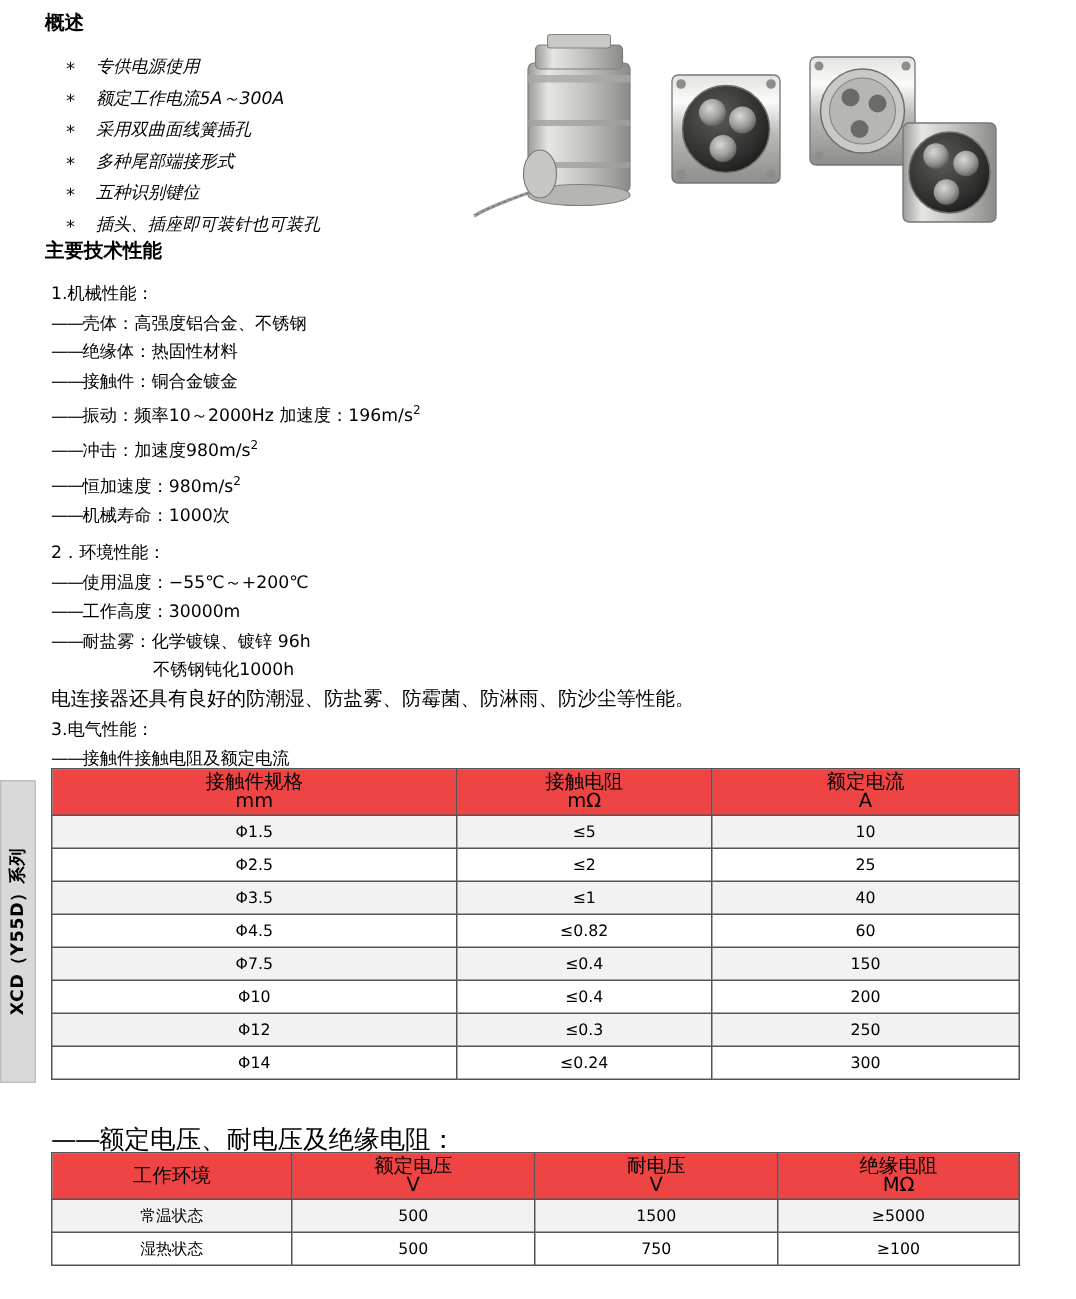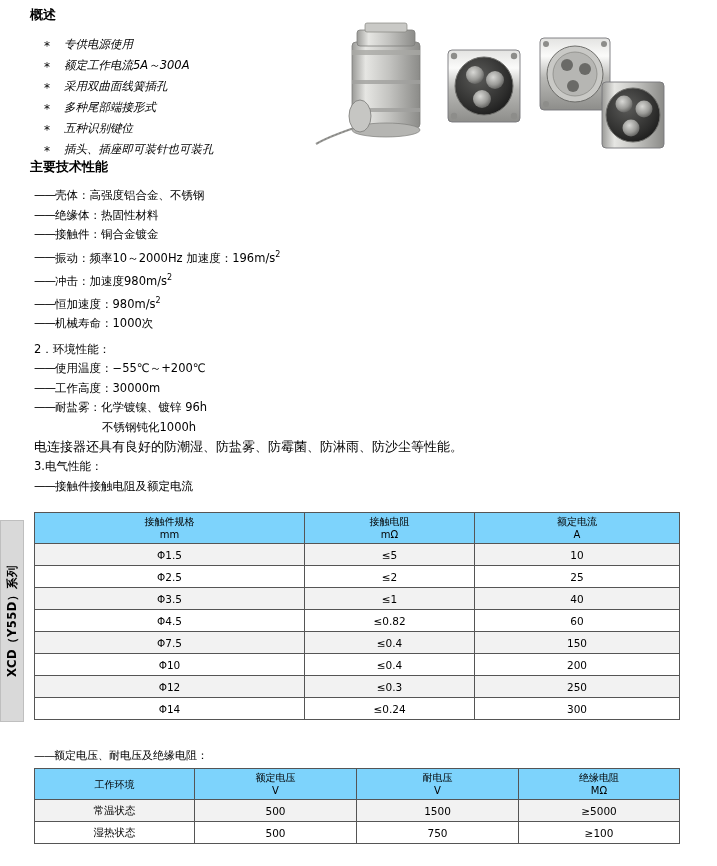--- a/index.html
+++ b/index.html
@@ -116,38 +116,38 @@
     table-layout: fixed;
   }
   table.dt th, table.dt td {
     border: 1px solid #555;
     text-align: center;
     padding: 0;
     height: 21px;
     font-weight: normal;
   }
   table.dt thead th {
-    background: #7dd3fc;
+    background: #ef4444;
     height: 30px;
     line-height: 13px;
-    font-size: 10px;
+    font-size: 13px;
   }
   table.dt tbody tr:nth-child(odd) td { background: #f2f2f2; }
   table.dt tbody tr:nth-child(even) td { background: #ffffff; }
 
   .tbl1 {
     position: absolute;
     left: 4px;
     top: 512px;
   }
   .lbl-voltage {
     position: absolute;
     left: 4px;
     top: 748px;
-    font-size: 11px;
+    font-size: 17px;
   }
   .tbl2 {
     position: absolute;
     left: 4px;
     top: 768px;
   }
   .lbl-shell {
     position: absolute;
     left: 4px;
     top: 876px;
@@ -254,20 +254,21 @@
           <circle cx="342" cy="89" r="8.5" fill="url(#holegrad)"></circle>
           <circle cx="329" cy="108" r="8.5" fill="url(#holegrad)"></circle>
         </g>
       </svg>
     </div>
 
     <h2 class="sec h-specs">主要技术性能</h2>
 
     <div class="specblock">
 
+      <div class="row">1.机械性能：</div>
       <div class="row dashed"><span>壳体：高强度铝合金、不锈钢</span></div>
       <div class="row dashed"><span>绝缘体：热固性材料</span></div>
       <div class="row dashed"><span>接触件：铜合金镀金</span></div>
       <div class="row dashed"><span>振动：频率10～2000Hz  加速度：196m/s</span><span class="sup">2</span></div>
       <div class="row dashed"><span>冲击：加速度980m/s</span><span class="sup">2</span></div>
       <div class="row dashed"><span>恒加速度：980m/s</span><span class="sup">2</span></div>
       <div class="row dashed"><span>机械寿命：1000次</span></div>
 
       <div class="gap"></div>
 

